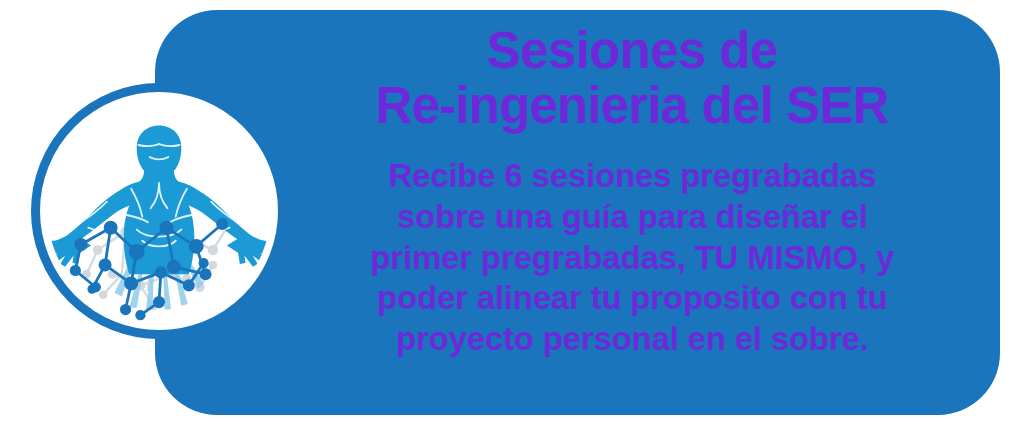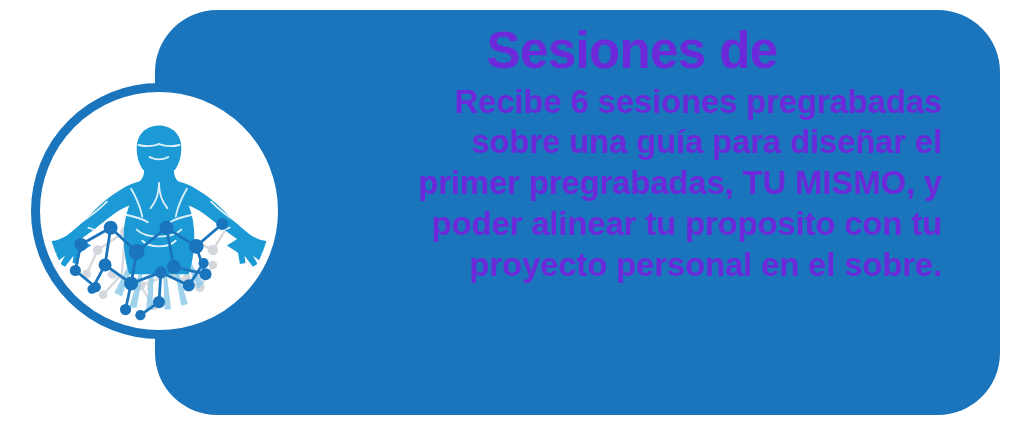--- a/index.html
+++ b/index.html
@@ -78,26 +78,25 @@
   .title-line-2 {
     font-size: 51px;
     font-weight: bold;
     line-height: 1.07;
     letter-spacing: -0.8px;
     margin: 0;
     white-space: nowrap;
   }
 
   .body-copy {
-    margin: 3px 0 0 0;
+    margin: 23px 0 0 0;
     font-size: 33px;
     font-weight: bold;
     line-height: 1.235;
     letter-spacing: -0.2px;
-    text-align: right;
   }
   .body-line {
     display: block;
     white-space: nowrap;
   }
 </style>
 </head>
 <body>
 
 <div class="banner">
@@ -237,20 +236,21 @@
           <circle cx="56" cy="212" r="5"></circle>
           <circle cx="108" cy="240" r="5.5"></circle>
         </g>
 
       </g>
     </svg>
   </div>
 
   <div class="text-block">
     <div class="title">Sesiones de</div>
+    <div class="title-line-2">Re-ingenieria del SER</div>
     <div class="body-copy">
       <span class="body-line">Recibe 6 sesiones pregrabadas</span>
       <span class="body-line">sobre una guía  para diseñar el</span>
       <span class="body-line">primer pregrabadas, TU MISMO, y</span>
       <span class="body-line">poder alinear tu proposito con tu</span>
       <span class="body-line">proyecto personal en el sobre.</span>
     </div>
   </div>
 
 </div>

